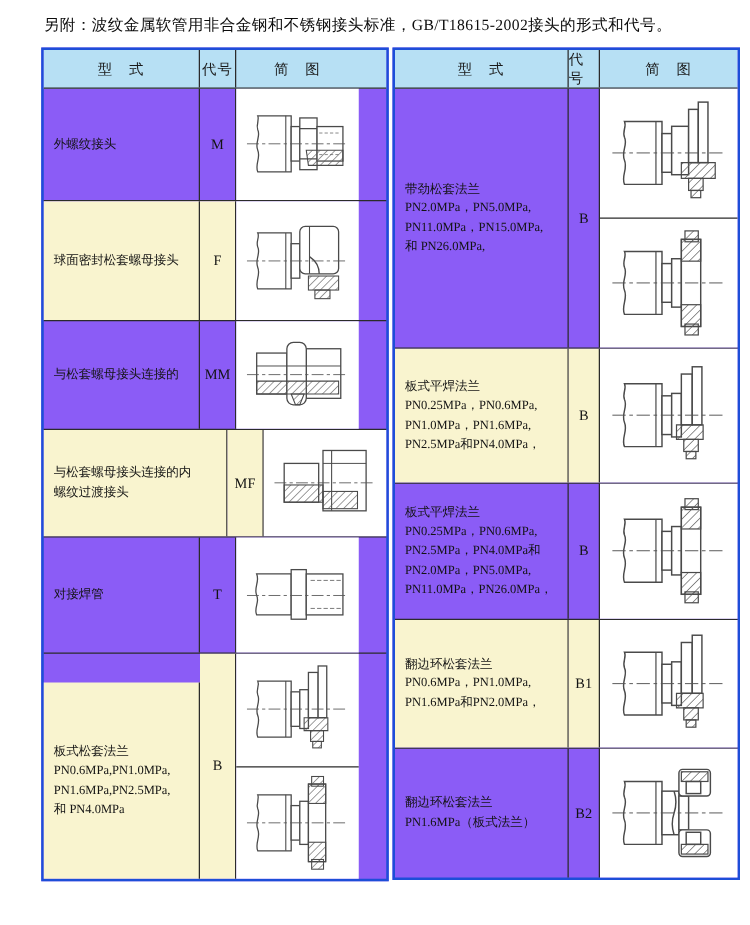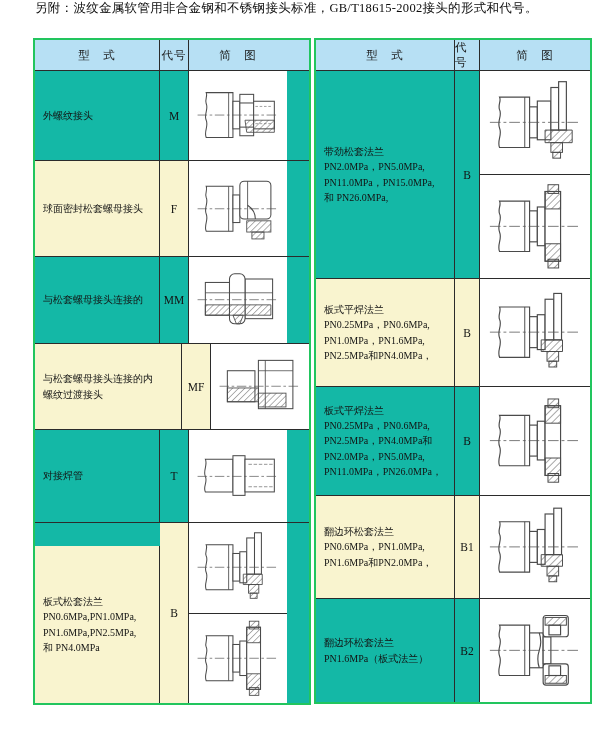--- a/index.html
+++ b/index.html
@@ -2,27 +2,27 @@
 <html><head>
 <meta charset="utf-8">
 <style>
   html,body{margin:0;padding:0;}
   body{
     width:600px;height:740px;background:#ffffff;position:relative;
     font-family:"Liberation Serif","DejaVu Serif",serif;
     color:#111;overflow:hidden;
   }
   #title{
-    position:absolute;left:35px;top:0;width:560px;
+    position:absolute;left:35px;top:12px;width:560px;
     font-size:12.5px;letter-spacing:.3px;color:#0c0c0c;white-space:nowrap;
   }
   #tables{
     position:absolute;left:33px;top:38px;display:flex;gap:3px;align-items:flex-start;
   }
-  .jtable{border:2px solid #22c55e;background:#14b8a6;}
+  .jtable{border:2px solid #1d4ed8;background:#8b5cf6;}
   .hdr{display:flex;background:#b7e0f4;border-bottom:1px solid #2b2b2b;}
   .hdr .hcell{
     display:flex;align-items:center;justify-content:center;
     font-size:11.5px;color:#1a1a1a;letter-spacing:1px;
     border-right:1px solid #2b2b2b;box-sizing:border-box;height:30px;
   }
   .hdr .hcell:last-child{border-right:none;}
   .trow{display:flex;border-bottom:1px solid #2b2b2b;}
   .trow:last-child{border-bottom:none;}
   .tcell{box-sizing:border-box;border-right:1px solid #2b2b2b;}

